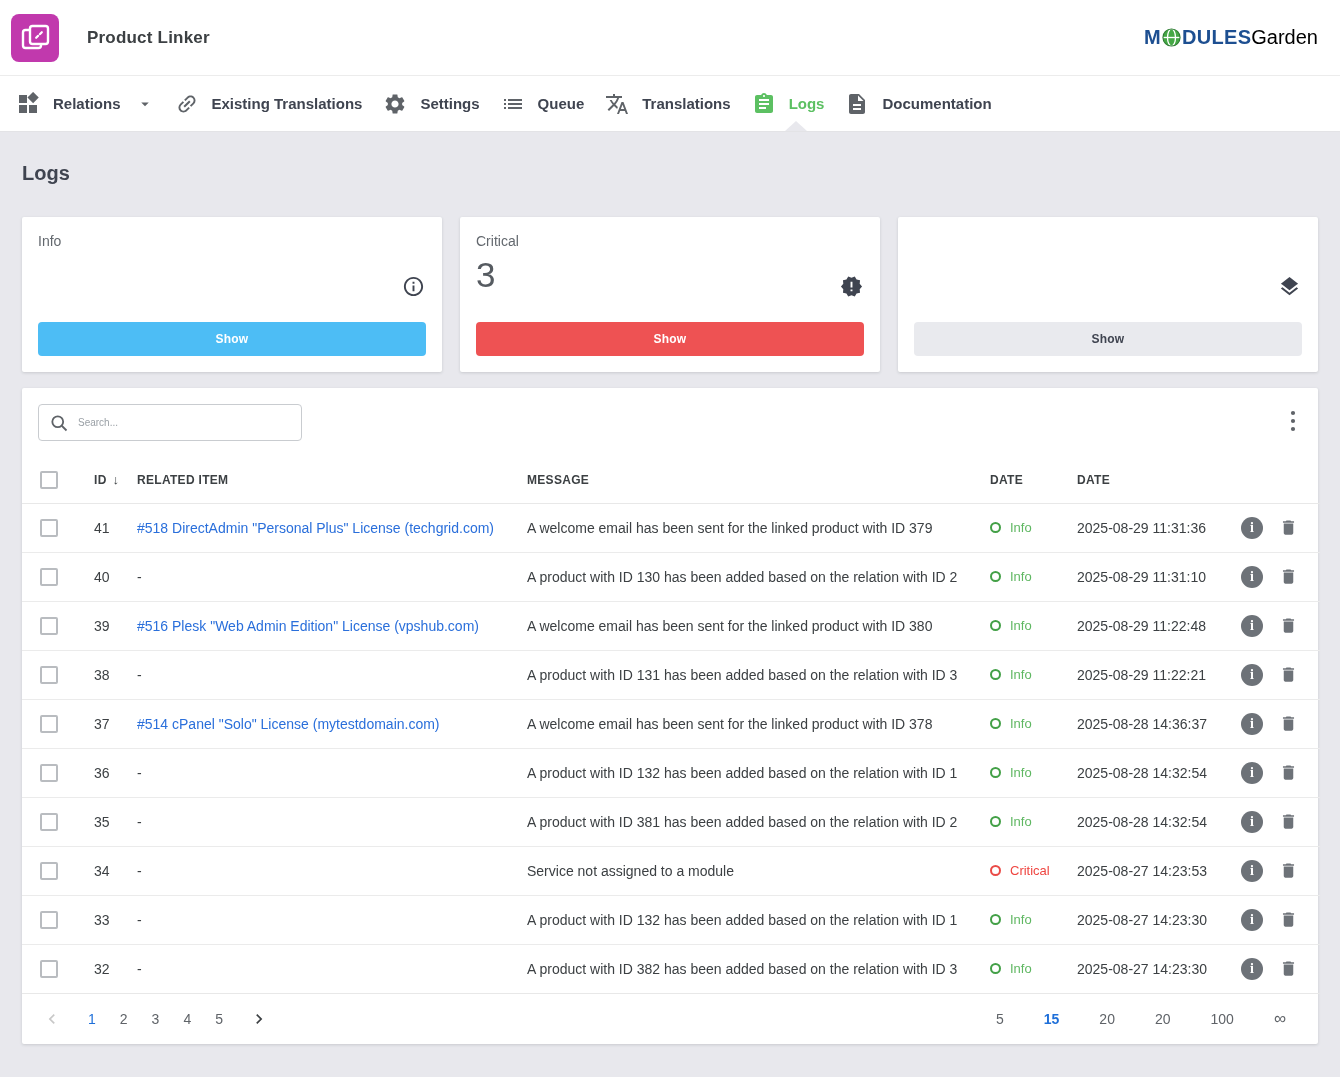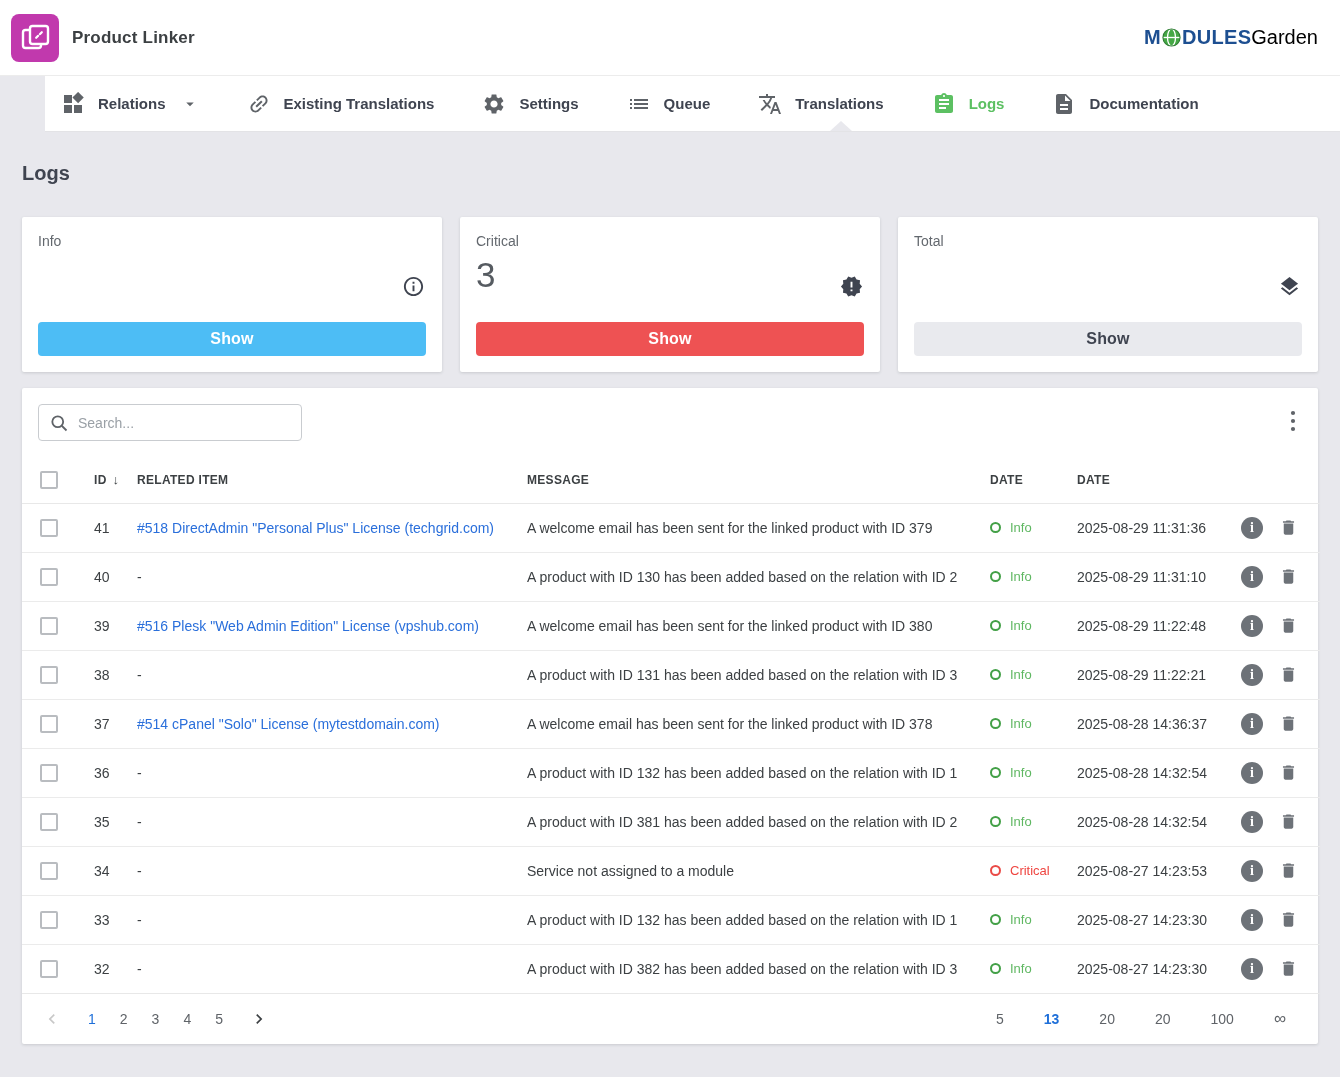--- a/index.html
+++ b/index.html
@@ -4,29 +4,29 @@
 <style>
   * { margin:0; padding:0; box-sizing:border-box; }
   html,body { width:1340px; height:1077px; overflow:hidden; background:#e8e8ed;
     font-family:"Liberation Sans", sans-serif; }
 
   
   .app-header { height:76px; background:#fff; border-bottom:1px solid #ececec;
     display:flex; align-items:center; padding:0 22px 0 11px; }
   .app-logo { width:48px; height:48px; border-radius:8px; background:#c139ad;
     display:flex; align-items:center; justify-content:center; }
-  .app-title { margin-left:13px; font-size:17px; font-weight:700; color:#3c4043; letter-spacing:.2px;text-align:right; }
+  .app-title { margin-left:28px; font-size:17px; font-weight:700; color:#3c4043; letter-spacing:.2px;text-align:right; }
   .mg-logo { margin-left:auto; display:flex; align-items:center; font-size:20px; }
   .mg-navy { color:#1d4f91; font-weight:700; letter-spacing:.3px; }
   .mg-green { color:#000000; font-weight:400; }
   .mg-globe { margin:0 1px; display:inline-flex; }
 
   
   .nav-bar { position:relative; height:56px; background:#fff; display:flex; align-items:center;
-    padding-left:16px; gap:48px; border-bottom:1px solid #e3e3e6;margin-left:45px; }
+    padding-left:16px; gap:21px; border-bottom:1px solid #e3e3e6; }
   .nav-item { display:flex; align-items:center; gap:13px; cursor:pointer; }
   .nav-item .lbl { font-size:15px; font-weight:700; color:#3f4450; }
   .nav-item svg.ni { fill:#5f6368; }
   .nav-item.active .lbl { color:#5cc062; }
   .nav-item.active svg.ni { fill:#5cc062; }
   .caret { margin-left:2px; }
   .nav-pointer { position:absolute; bottom:0; left:785px; width:0; height:0;
     border-left:11px solid transparent; border-right:11px solid transparent;
     border-bottom:10px solid #e8e8ed; }
 
@@ -35,32 +35,32 @@
   .page-title { font-size:20px; font-weight:700; color:#3f4450; }
 
   
   .cards { display:flex; gap:18px; margin-top:32px; }
   .card { position:relative; flex:1; height:155px; background:#fff; border-radius:2px;
     box-shadow:0 1px 3px rgba(60,64,67,.18); padding:16px; display:flex; flex-direction:column; }
   .card .c-label { font-size:14px; color:#63686e; }
   .card .c-value { font-size:35px; color:#565b61; margin-top:6px; font-weight:400; }
   .card .c-icon { position:absolute; right:17px; top:58px; }
   .show-btn { margin-top:auto; height:34px; border:none; border-radius:4px; width:100%;
-    font-family:"Liberation Sans",sans-serif; font-size:16px; font-weight:700; cursor:pointer; letter-spacing:.2px; }
+    font-family:"Liberation Sans",sans-serif; font-size:12px; font-weight:700; cursor:pointer; letter-spacing:.2px; }
   .show-btn.blue { background:#4dbdf5; color:#fff; }
   .show-btn.red  { background:#ee5253; color:#fff; }
   .show-btn.grey { background:#e9eaee; color:#3f4450; }
 
   
   .table-card { margin-top:16px; background:#fff; border-radius:2px;
     box-shadow:0 1px 3px rgba(60,64,67,.18); }
   .table-toolbar { display:flex; align-items:center; padding:16px; }
   .search-box { display:flex; align-items:center; width:264px; height:37px;
     border:1px solid #c9ccd0; border-radius:4px; padding:0 10px; gap:9px; }
-  .search-box input { border:none; outline:none; flex:1; font-size:14px; color:#1d4ed8;
+  .search-box input { border:none; outline:none; flex:1; font-size:10px; color:#1d4ed8;
     font-family:"Liberation Sans",sans-serif; }
   .search-box input::placeholder { color:#9aa0a6; }
   .kebab { margin-left:auto; padding:4px 6px; cursor:pointer; }
 
   table.logs { width:100%; border-collapse:collapse; table-layout:fixed; }
   col.c-check{width:72px} col.c-id{width:43px} col.c-rel{width:390px} col.c-msg{width:463px}
   col.c-type{width:87px} col.c-date{width:155px} col.c-act{width:88px}
   .logs th { height:46px; text-align:left; font-size:12px; font-weight:700; color:#3c4043;
     letter-spacing:.3px; border-bottom:1px solid #e8e8e8; }
   .logs td { height:49px; font-size:14px; color:#3c4043; border-bottom:1px solid #ebebeb; }
@@ -195,21 +195,20 @@
       <div class="c-label">Critical</div>
       <div class="c-value">3</div>
       <span class="c-icon">
         <svg width="23" height="23" viewBox="0 0 24 24" fill="#3f4450" fill-rule="evenodd">
           <path d="M23 12l-2.44-2.79.34-3.69-3.61-.82-1.89-3.2L12 2.96 8.6 1.5 6.71 4.69 3.1 5.5l.34 3.7L1 12l2.44 2.79-.34 3.7 3.61.82L8.6 22.5l3.4-1.47 3.4 1.46 1.89-3.19 3.61-.82-.34-3.69L23 12zm-10 5h-2v-2h2v2zm0-4h-2V7h2v6z"></path>
         </svg>
       </span>
       <button class="show-btn red">Show</button>
     </div>
     <div class="card">
-      <div class="c-label">Total</div>
       <span class="c-icon">
         <svg width="23" height="23" viewBox="0 0 24 24" fill="#3f4450">
           <path d="M11.99 18.54l-7.37-5.73L3 14.07l9 7 9-7-1.63-1.27-7.38 5.74zM12 16l7.36-5.73L21 9l-9-7-9 7 1.63 1.27L12 16z"></path>
         </svg>
       </span>
       <button class="show-btn grey">Show</button>
     </div>
   </div>
 
   <div class="table-card">
@@ -524,21 +523,21 @@
             <span class="page-num">5</span>
           </span>
         <span class="pg-chev">
           <svg width="20" height="20" viewBox="0 0 24 24" fill="#3c4043">
               <path d="M8.6 16.6L10 18l6-6-6-6-1.4 1.4 4.6 4.6z"></path>
             </svg>
         </span>
       </div>
       <div class="pg-right">
           <span class="size-opt">5</span>
-          <span class="size-opt active">13</span>
+          <span class="size-opt active">15</span>
           <span class="size-opt">20</span>
           <span class="size-opt">20</span>
           <span class="size-opt">100</span>
           <span class="size-opt inf">∞</span>
         </div>
     </div>
   </div>
 </div>
 
 </body></html>

